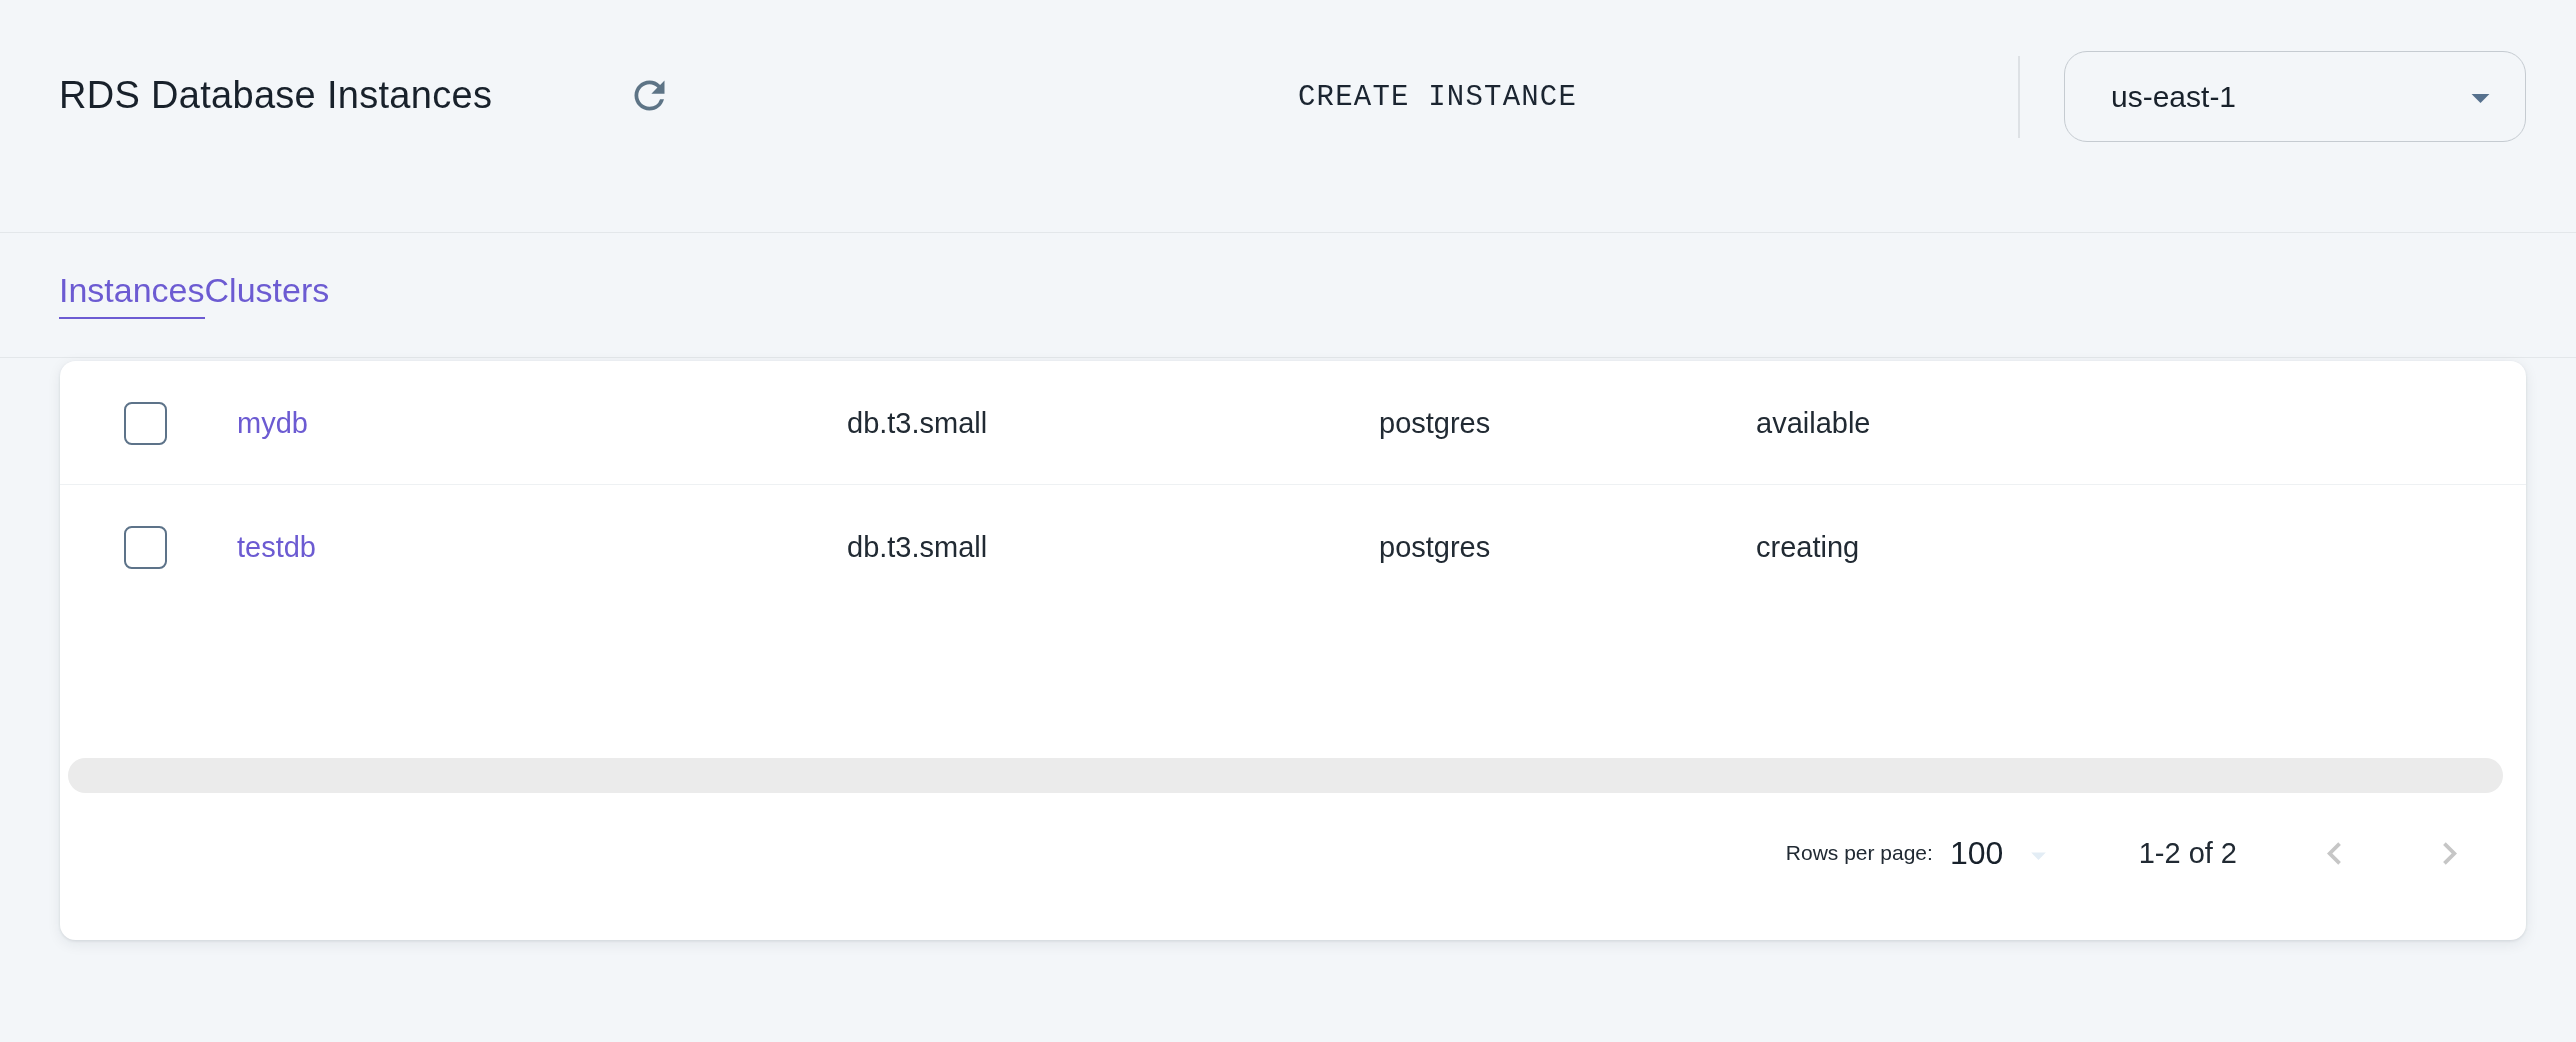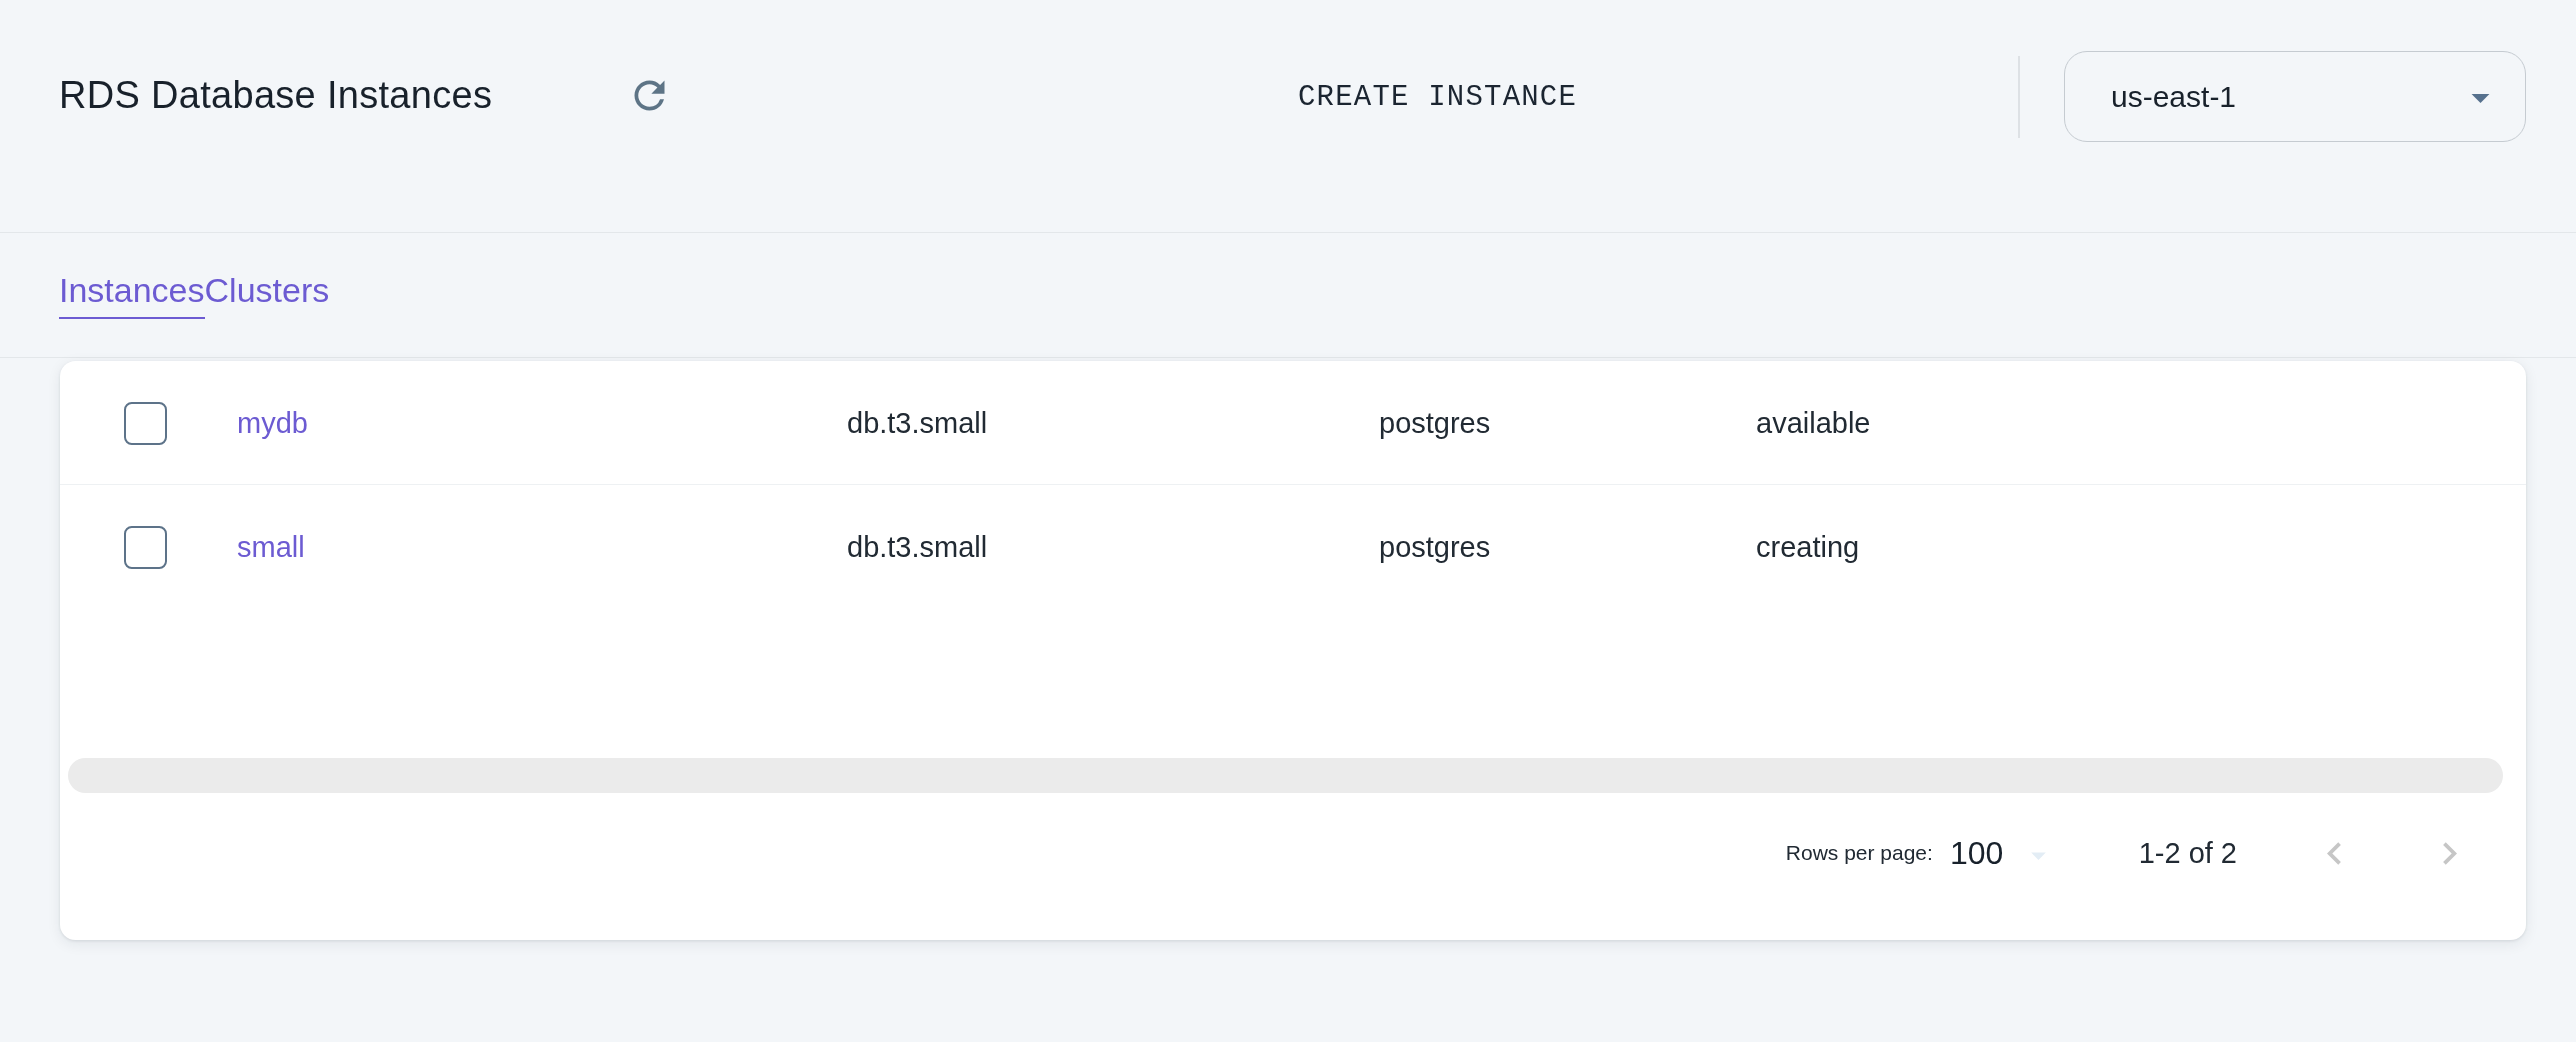--- a/index.html
+++ b/index.html
@@ -162,21 +162,21 @@
   <div class="grid-row with-border">
     <span class="checkbox"></span>
     <span class="cell cx-0 cell-link">mydb</span>
     <span class="cell cx-1">db.t3.small</span>
     <span class="cell cx-2">postgres</span>
     <span class="cell cx-3">available</span>
   </div>
 
   <div class="grid-row last">
     <span class="checkbox"></span>
-    <span class="cell cx-0 cell-link">small</span>
+    <span class="cell cx-0 cell-link">testdb</span>
     <span class="cell cx-1">db.t3.small</span>
     <span class="cell cx-2">postgres</span>
     <span class="cell cx-3">creating</span>
   </div>
 
   <div class="hscrollbar"></div>
 
   <div class="grid-footer">
     <span class="rpp-label">Rows per page:</span>
     <button class="rpp-select">

